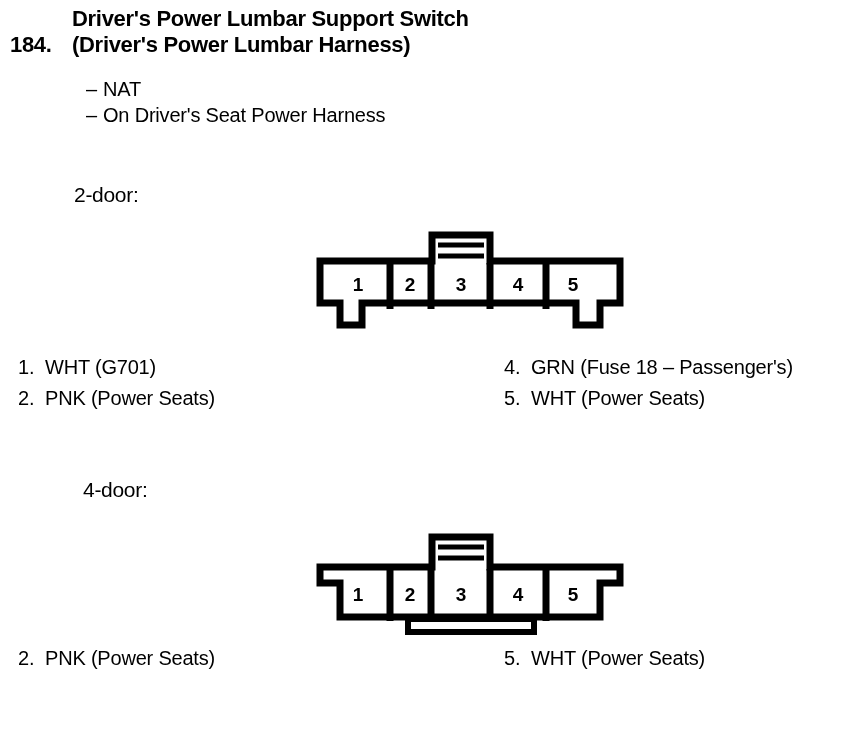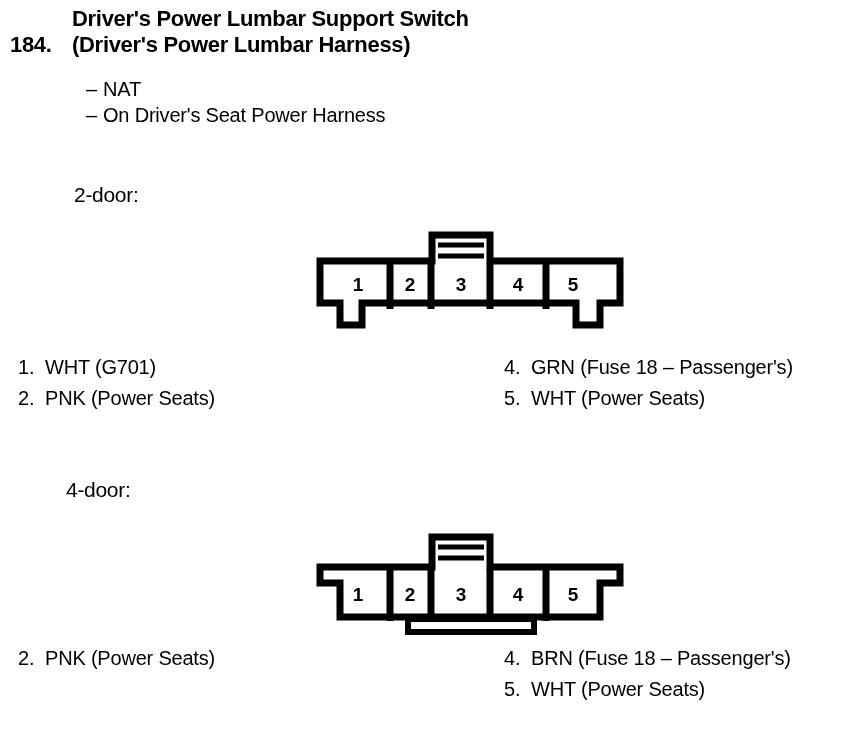--- a/index.html
+++ b/index.html
@@ -65,21 +65,21 @@
   }
 
   
   .variant-label {
     position: absolute;
     font-size: 21px;
     font-weight: normal;
     letter-spacing: -0.3px;
   }
   .variant-label.v0 { left: 74px; top: 183px; }
-  .variant-label.v1 { left: 66px; top: 478px; }
+  .variant-label.v1 { left: 83px; top: 478px; }
 
   .connector-art {
     position: absolute;
   }
   .connector-art.c0 { left: 300px; top: 225px; }
   .connector-art.c1 { left: 300px; top: 525px; }
 
   .pin-num {
     font-family: "Liberation Sans", sans-serif;
     font-size: 19px;
@@ -228,19 +228,16 @@
 </svg>
 
 <div class="pin-legend l1">
   <div class="legend-col left">
     <div class="pin-row">
       <span class="pin-index">2.</span><span>PNK (Power Seats)</span>
     </div>
   </div>
   <div class="legend-col right">
     <div class="pin-row">
-      <span class="pin-index">4.</span><span>BRN (Fuse 18 – Passenger's)</span>
-    </div>
-    <div class="pin-row">
       <span class="pin-index">5.</span><span>WHT (Power Seats)</span>
     </div>
   </div>
 </div>
 
 </body></html>

